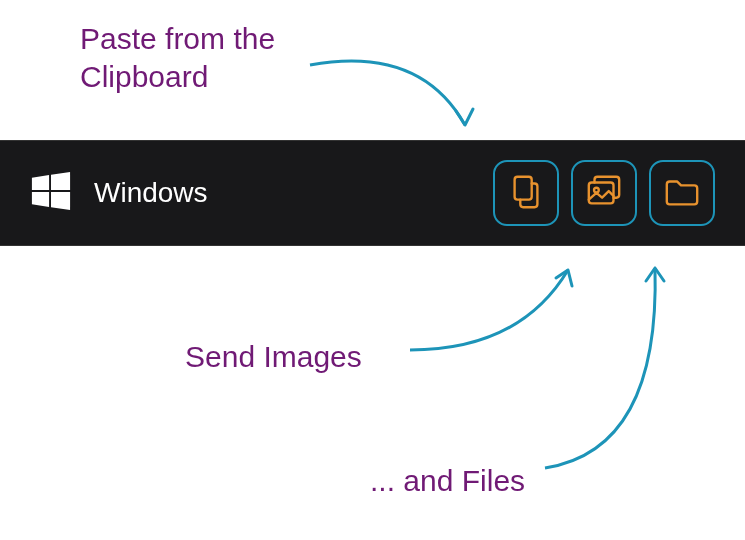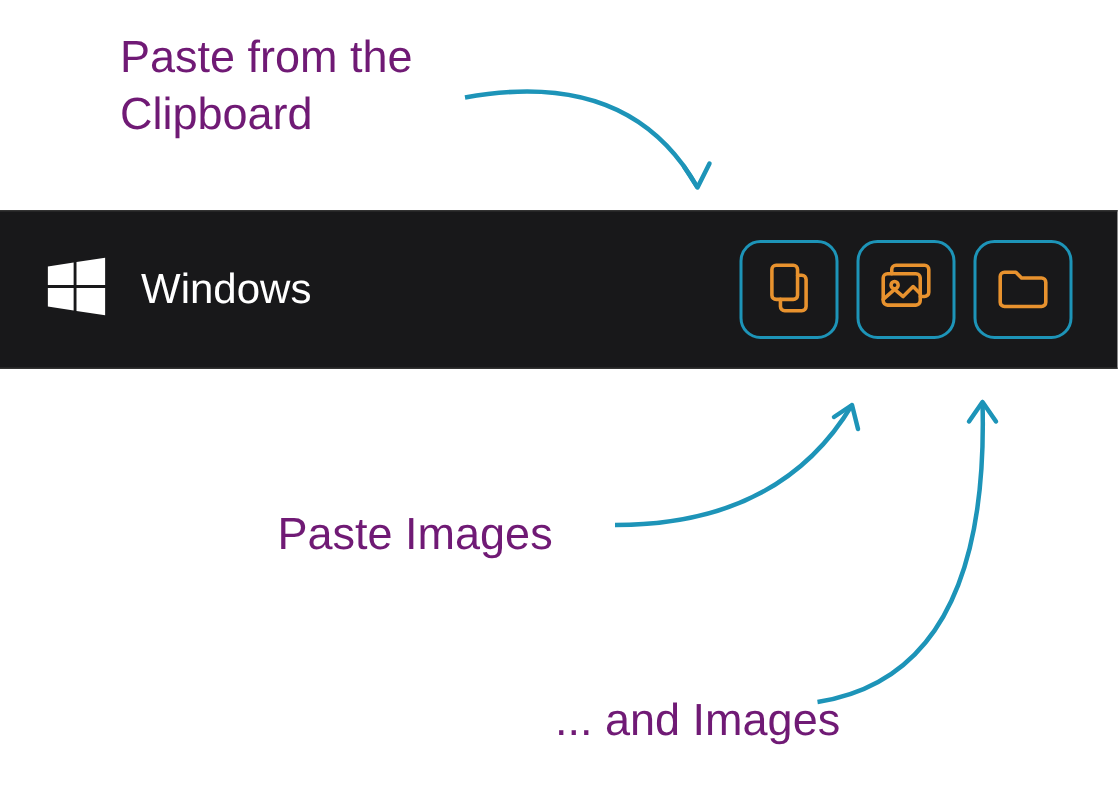--- a/index.html
+++ b/index.html
@@ -139,28 +139,28 @@
       <span>
         <svg viewBox="0 0 40 40" fill="none" stroke="#e8922e" stroke-width="2.5" stroke-linejoin="round" stroke-linecap="round">
           <path d="M4 12 a3 3 0 0 1 3 -3 H15 L19 13 H33 a3 3 0 0 1 3 3 V30 a3 3 0 0 1 -3 3 H7 a3 3 0 0 1 -3 -3 Z"></path>
         </svg>
       </span>
     </button>
   </div>
 </div>
 
 <div class="annotation annotation-images">
-  <span>Paste Images</span>
+  <span>Send Images</span>
 </div>
 
 <svg class="arrow" style="left:400px; top:250px; width:190px; height:110px;" viewBox="0 0 190 110">
   <path d="M 10 100 Q 120 100 168 20" stroke="#1d94b8" stroke-width="3" fill="none"></path>
   <path d="M 168 20 L 156 28 M 168 20 L 172 36" stroke="#1d94b8" stroke-width="3" fill="none" stroke-linecap="round"></path>
 </svg>
 
 <div class="annotation annotation-files">
-  <span>... and Images</span>
+  <span>... and Files</span>
 </div>
 
 <svg class="arrow" style="left:535px; top:250px; width:170px; height:225px;" viewBox="0 0 170 225">
   <path d="M 10 218 Q 125 200 120 18" stroke="#1d94b8" stroke-width="3" fill="none"></path>
   <path d="M 120 18 L 111 31 M 120 18 L 129 31" stroke="#1d94b8" stroke-width="3" fill="none" stroke-linecap="round"></path>
 </svg>
 
 </body></html>

